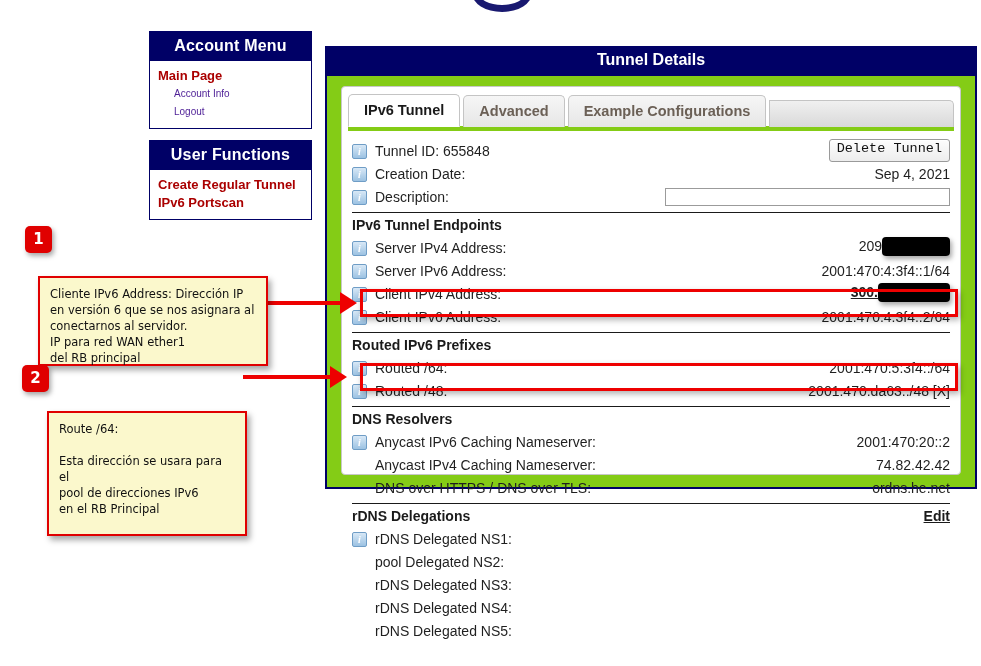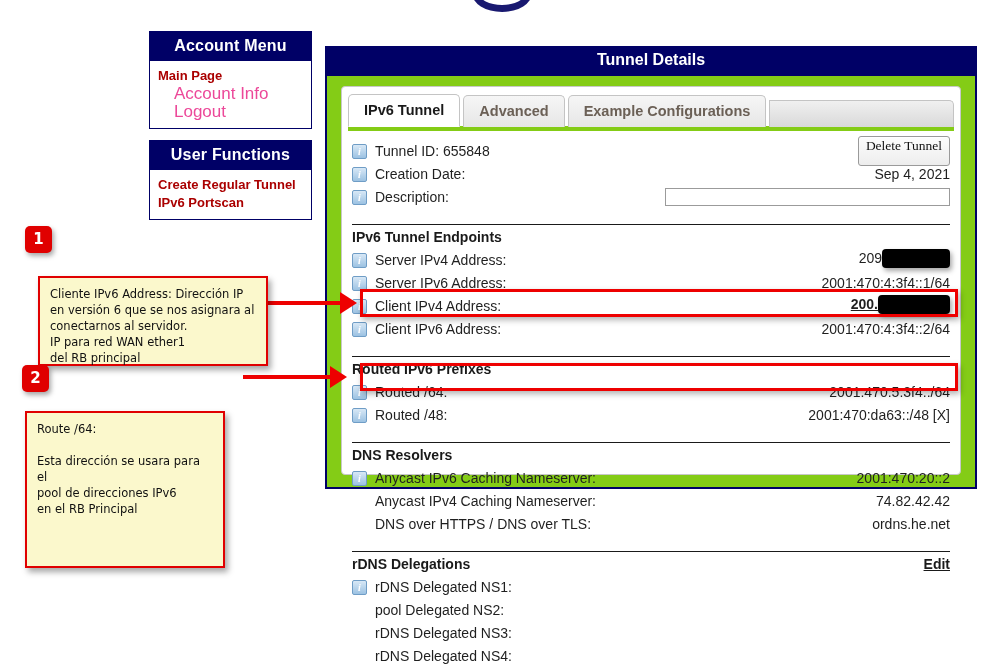--- a/index.html
+++ b/index.html
@@ -63,22 +63,22 @@
     display: block;
     color: #aa0000;
     font-weight: bold;
     font-size: 13px;
     text-decoration: none;
     padding: 1px 0 1px 8px;
     line-height: 16px;
   }
   .menu-sub {
     display: block;
-    color: #ec4899;
-    font-size: 17px;
+    color: #4c1d95;
+    font-size: 10px;
     padding: 1px 0 1px 24px;
     line-height: 16px;
     text-decoration: none;
   }
 
   
   .content {
     position: absolute;
     left: 325px;
     top: 46px;
@@ -192,42 +192,42 @@
     text-align: right;
     white-space: nowrap;
   }
   .row .val b { font-weight: bold; }
   .sect {
     font-size: 14px;
     font-weight: bold;
     color: #1a1a1a;
     padding: 4px 0 3px 0;
     border-top: 1px solid #1a1a1a;
-    margin-top: 16px;
+    margin-top: 4px;
     display: flex;
     align-items: center;
   }
   .sect.first { border-top: 1px solid #1a1a1a; }
   .sect .edit {
     margin-left: auto;
     color: #1a1a1a;
     font-weight: bold;
     text-decoration: underline;
   }
   .underline { text-decoration: underline; }
 
   .btn-delete {
     margin-left: auto;
     font-size: 13.5px;
-    font-family: Liberation Serif, serif;
+    font-family: Liberation Mono, monospace;
     color: #111111;
     background: linear-gradient(#fdfdfd, #ededed);
     border: 1px solid #9a9a9a;
     border-radius: 3px;
-    padding: 1px 7px 11px 7px;
+    padding: 1px 7px 4px 7px;
     box-shadow: 0 1px 0 rgba(255,255,255,0.8) inset;
     line-height: 16px;
   }
   .desc-input {
     margin-left: auto;
     width: 285px;
     height: 18px;
     border: 1px solid #9b9b9b;
     background: #ffffff;
     box-sizing: border-box;
@@ -254,21 +254,21 @@
     font-family: "DejaVu Sans", sans-serif;
     font-size: 11.5px;
     color: #111111;
     line-height: 16px;
     padding: 8px 10px;
     box-sizing: border-box;
     white-space: pre-line;
     margin-top: 40px;
   }
   #callout1 { left: 38px; top: 236px; width: 230px; height: 90px; }
-  #callout2 { left: 25px; top: 371px; width: 200px; height: 157px; }
+  #callout2 { left: 47px; top: 371px; width: 200px; height: 125px; }
 
   .badge {
     position: absolute;
     width: 27px;
     height: 27px;
     background: #e00000;
     border-radius: 5px;
     color: #ffffff;
     font-family: "DejaVu Sans", sans-serif;
     font-size: 15px;
@@ -379,21 +379,21 @@
 
         <div class="row">
           <span class="ic"><span class="ibox">i</span></span>
           <span class="lbl">Server IPv6 Address:</span>
           <span class="val">2001:470:4:3f4::1/64</span>
         </div>
 
         <div class="row">
           <span class="ic"><span class="ibox">i</span></span>
           <span class="lbl">Client IPv4 Address:</span>
-          <span class="val"><b class="underline">200.</b><span class="redact w2"></span></span>
+          <span class="val"><b class="underline">300.</b><span class="redact w2"></span></span>
         </div>
 
         <div class="row">
           <span class="ic"><span class="ibox">i</span></span>
           <span class="lbl">Client IPv6 Address:</span>
           <span class="val">2001:470:4:3f4::2/64</span>
         </div>
 
         <div class="sect">
           <span>Routed IPv6 Prefixes</span>

